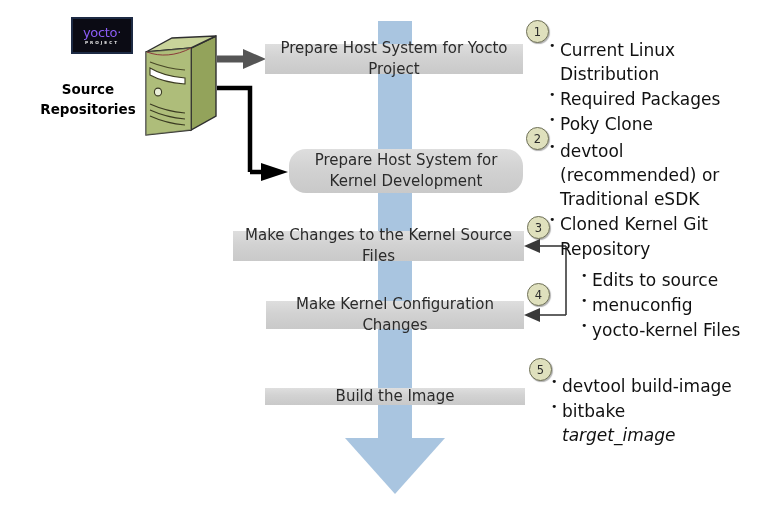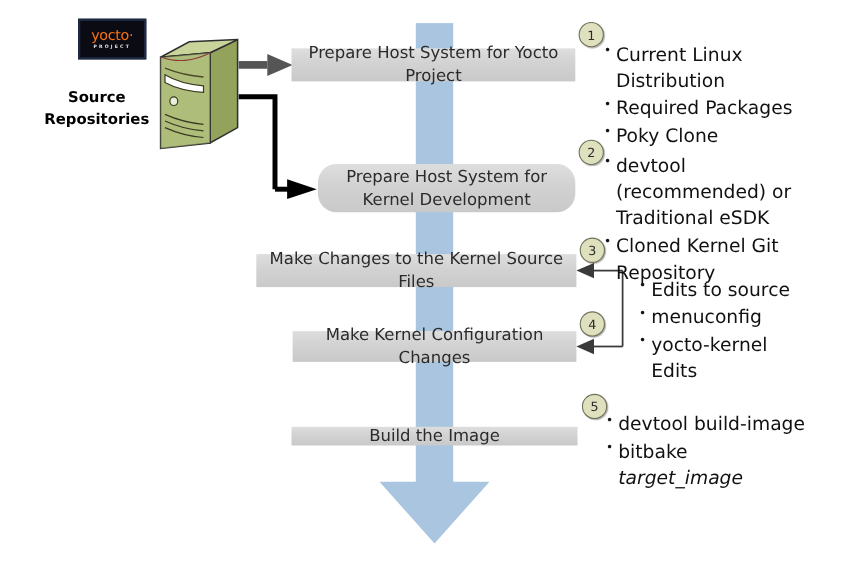--- a/index.html
+++ b/index.html
@@ -26,21 +26,21 @@
 
   
   .yocto-logo{
     position:absolute;left:71px;top:17px;width:62px;height:37px;
     background:#0b0b14;border:2px solid #1d2a44;
     box-sizing:border-box;
     display:flex;flex-direction:column;align-items:center;justify-content:center;
     line-height:1;
   }
   .yocto-word{
-    color:#f97316;font-size:13px;letter-spacing:-0.3px;font-weight:400;
+    color:#8b5cf6;font-size:13px;letter-spacing:-0.3px;font-weight:400;
   }
   .yocto-word .dot{font-size:13px;}
   .yocto-sub{
     color:#e8e8e8;font-size:4.2px;letter-spacing:2.0px;margin-top:2px;
     font-weight:700;
   }
 
   
   .src-label{
     position:absolute;left:32px;top:80px;width:112px;
@@ -97,21 +97,21 @@
   .bullets ul{margin:0;padding:0;list-style:none;}
   .bullets li{
     position:relative;padding-left:11px;margin:0 0 1px 0;
   }
   .bullets li:before{
     content:"\2022";position:absolute;left:0;top:-0.5px;font-size:11px;color:#111;
   }
   .bullets li i{font-style:italic;}
   #bul1{left:549px;top:38px;width:200px;}
   #bul2{left:549px;top:139px;width:200px;}
-  #bul3{left:581px;top:252px;width:160px;}
+  #bul3{left:581px;top:268px;width:160px;}
   #bul5{left:551px;top:374px;width:190px;}
 </style>
 </head>
 <body>
 
 <div id="stage">
 
   <div class="flow-shaft"></div>
   <div class="flow-head"></div>
 
@@ -198,21 +198,21 @@
     <ul>
       <li>devtool (recommended) or Traditional eSDK</li>
       <li>Cloned Kernel Git Repository</li>
     </ul>
   </div>
 
   <div class="bullets" id="bul3">
     <ul>
       <li>Edits to source</li>
       <li>menuconfig</li>
-      <li>yocto-kernel Edits</li>
+      <li>yocto-kernel Files</li>
     </ul>
   </div>
 
   <div class="bullets" id="bul5">
     <ul>
       <li>devtool build-image</li>
       <li><span>bitbake </span><i>target_image</i></li>
     </ul>
   </div>
 

